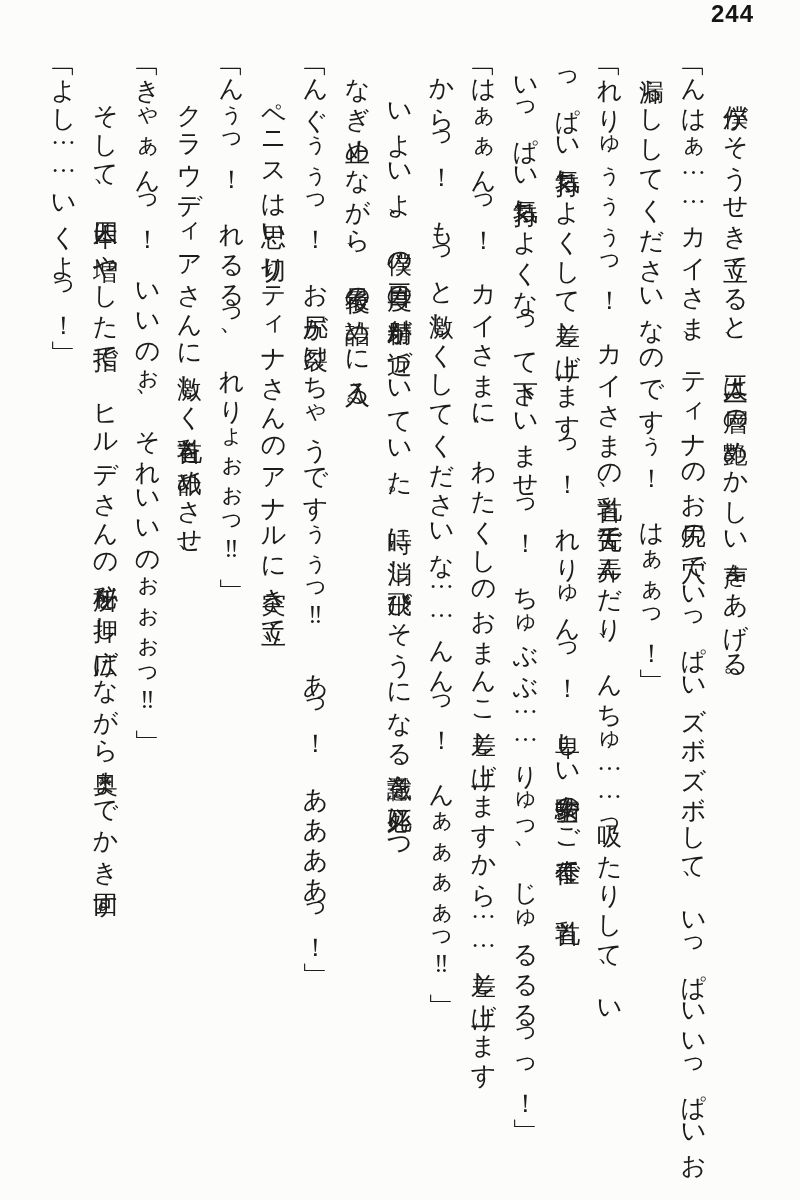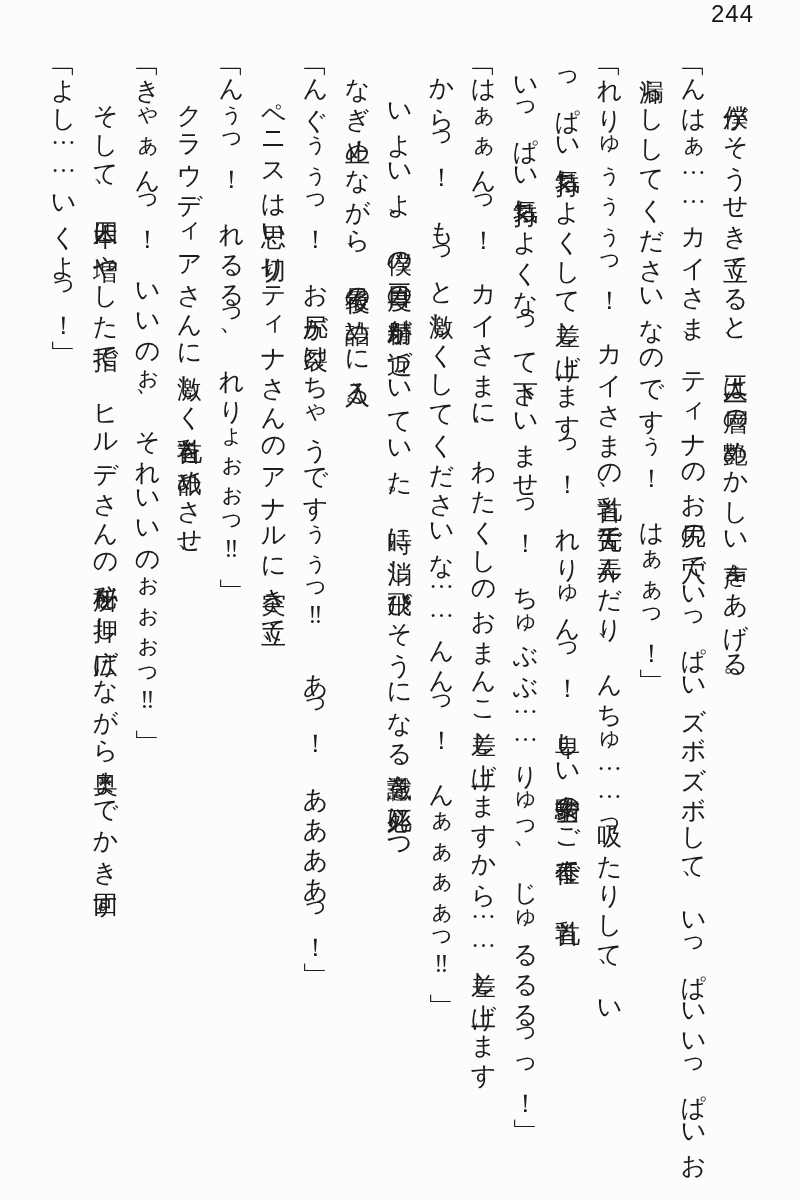--- a/index.html
+++ b/index.html
@@ -13,21 +13,21 @@
   .page {
     position: absolute;
     inset: 0;
   }
   .page-number {
     position: absolute;
     top: 0px;
     right: 46px;
     font-family: "Liberation Sans", "DejaVu Sans", sans-serif;
     font-size: 24px;
-    font-weight: 400;
+    font-weight: 700;
     letter-spacing: 1px;
     color: #151515;
     text-align: center;
   }
   .text-block {
     position: absolute;
     top: 60px;
     right: 44px;
     height: 1085px;
     writing-mode: vertical-rl;

